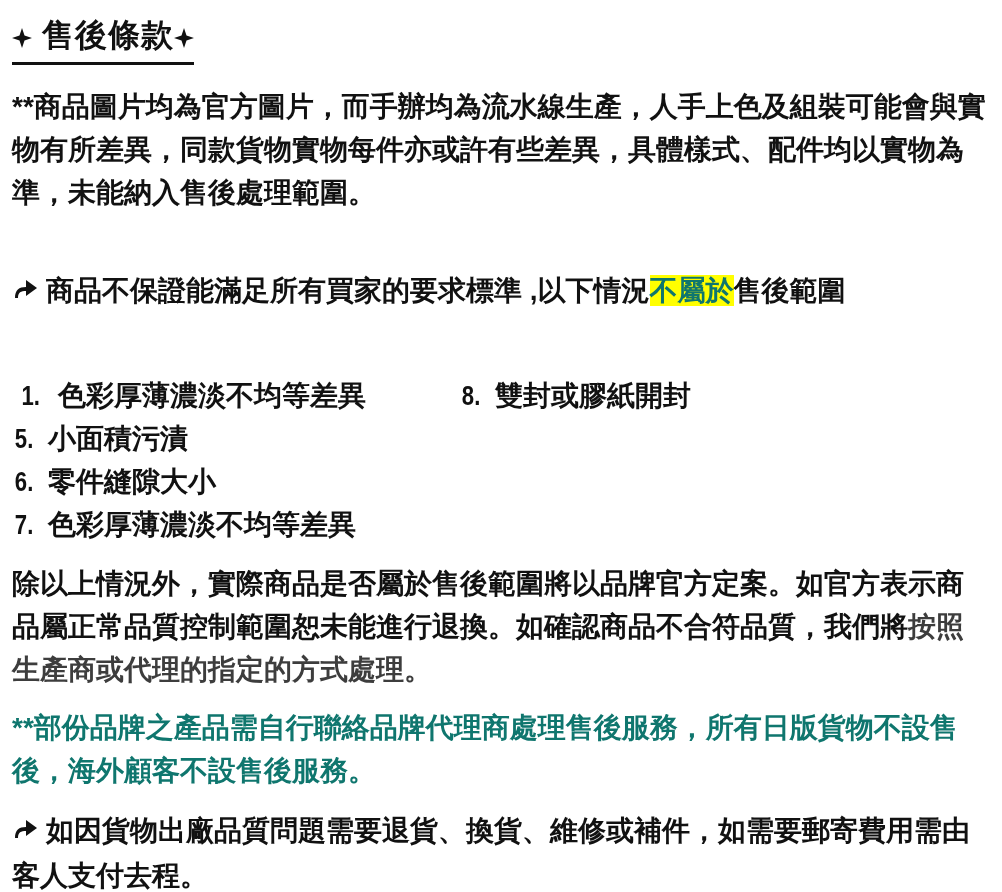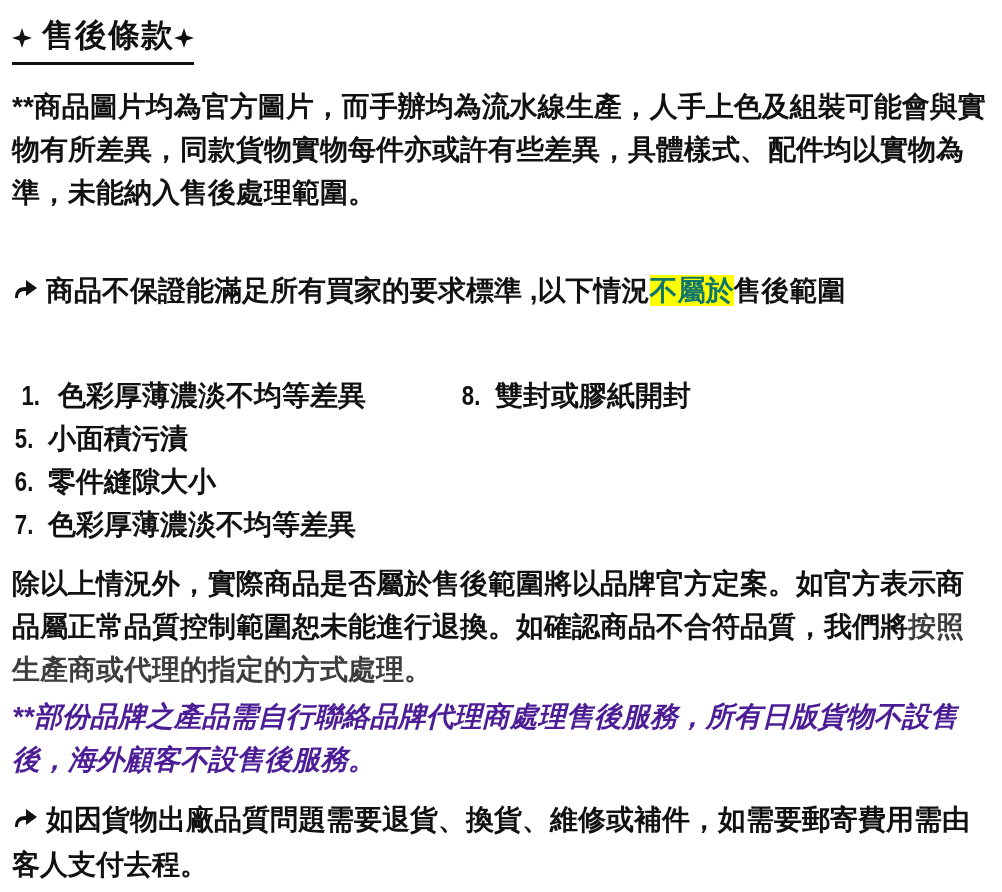--- a/index.html
+++ b/index.html
@@ -30,21 +30,21 @@
   }
   .excl-item{white-space:nowrap;margin-top:36px;}
   .excl-num{
     display:inline-block;text-align:right;
     font-size:27px;transform:scaleX(.82);transform-origin:left center;
   }
   .excl-num.left-col{width:34px;margin-right:12px;}
   .excl-num.right-col{width:26px;margin-right:10px;}
   .policy{margin-top:52px;}
   .policy .gray{color:#3d3d3d;}
-  .red-note{margin-top:4px;color:#4c1d95;font-style:italic;}
+  .red-note{margin-top:15px;color:#0f766e;}
   .note{margin-top:17px;font-family:Liberation Serif, serif;}
 </style>
 </head>
 <body>
 
 <div class="page">
 
   
   <h1 class="title">
     <span class="star-icon star-gap"><svg width="20" height="20" viewBox="0 0 24 24">

